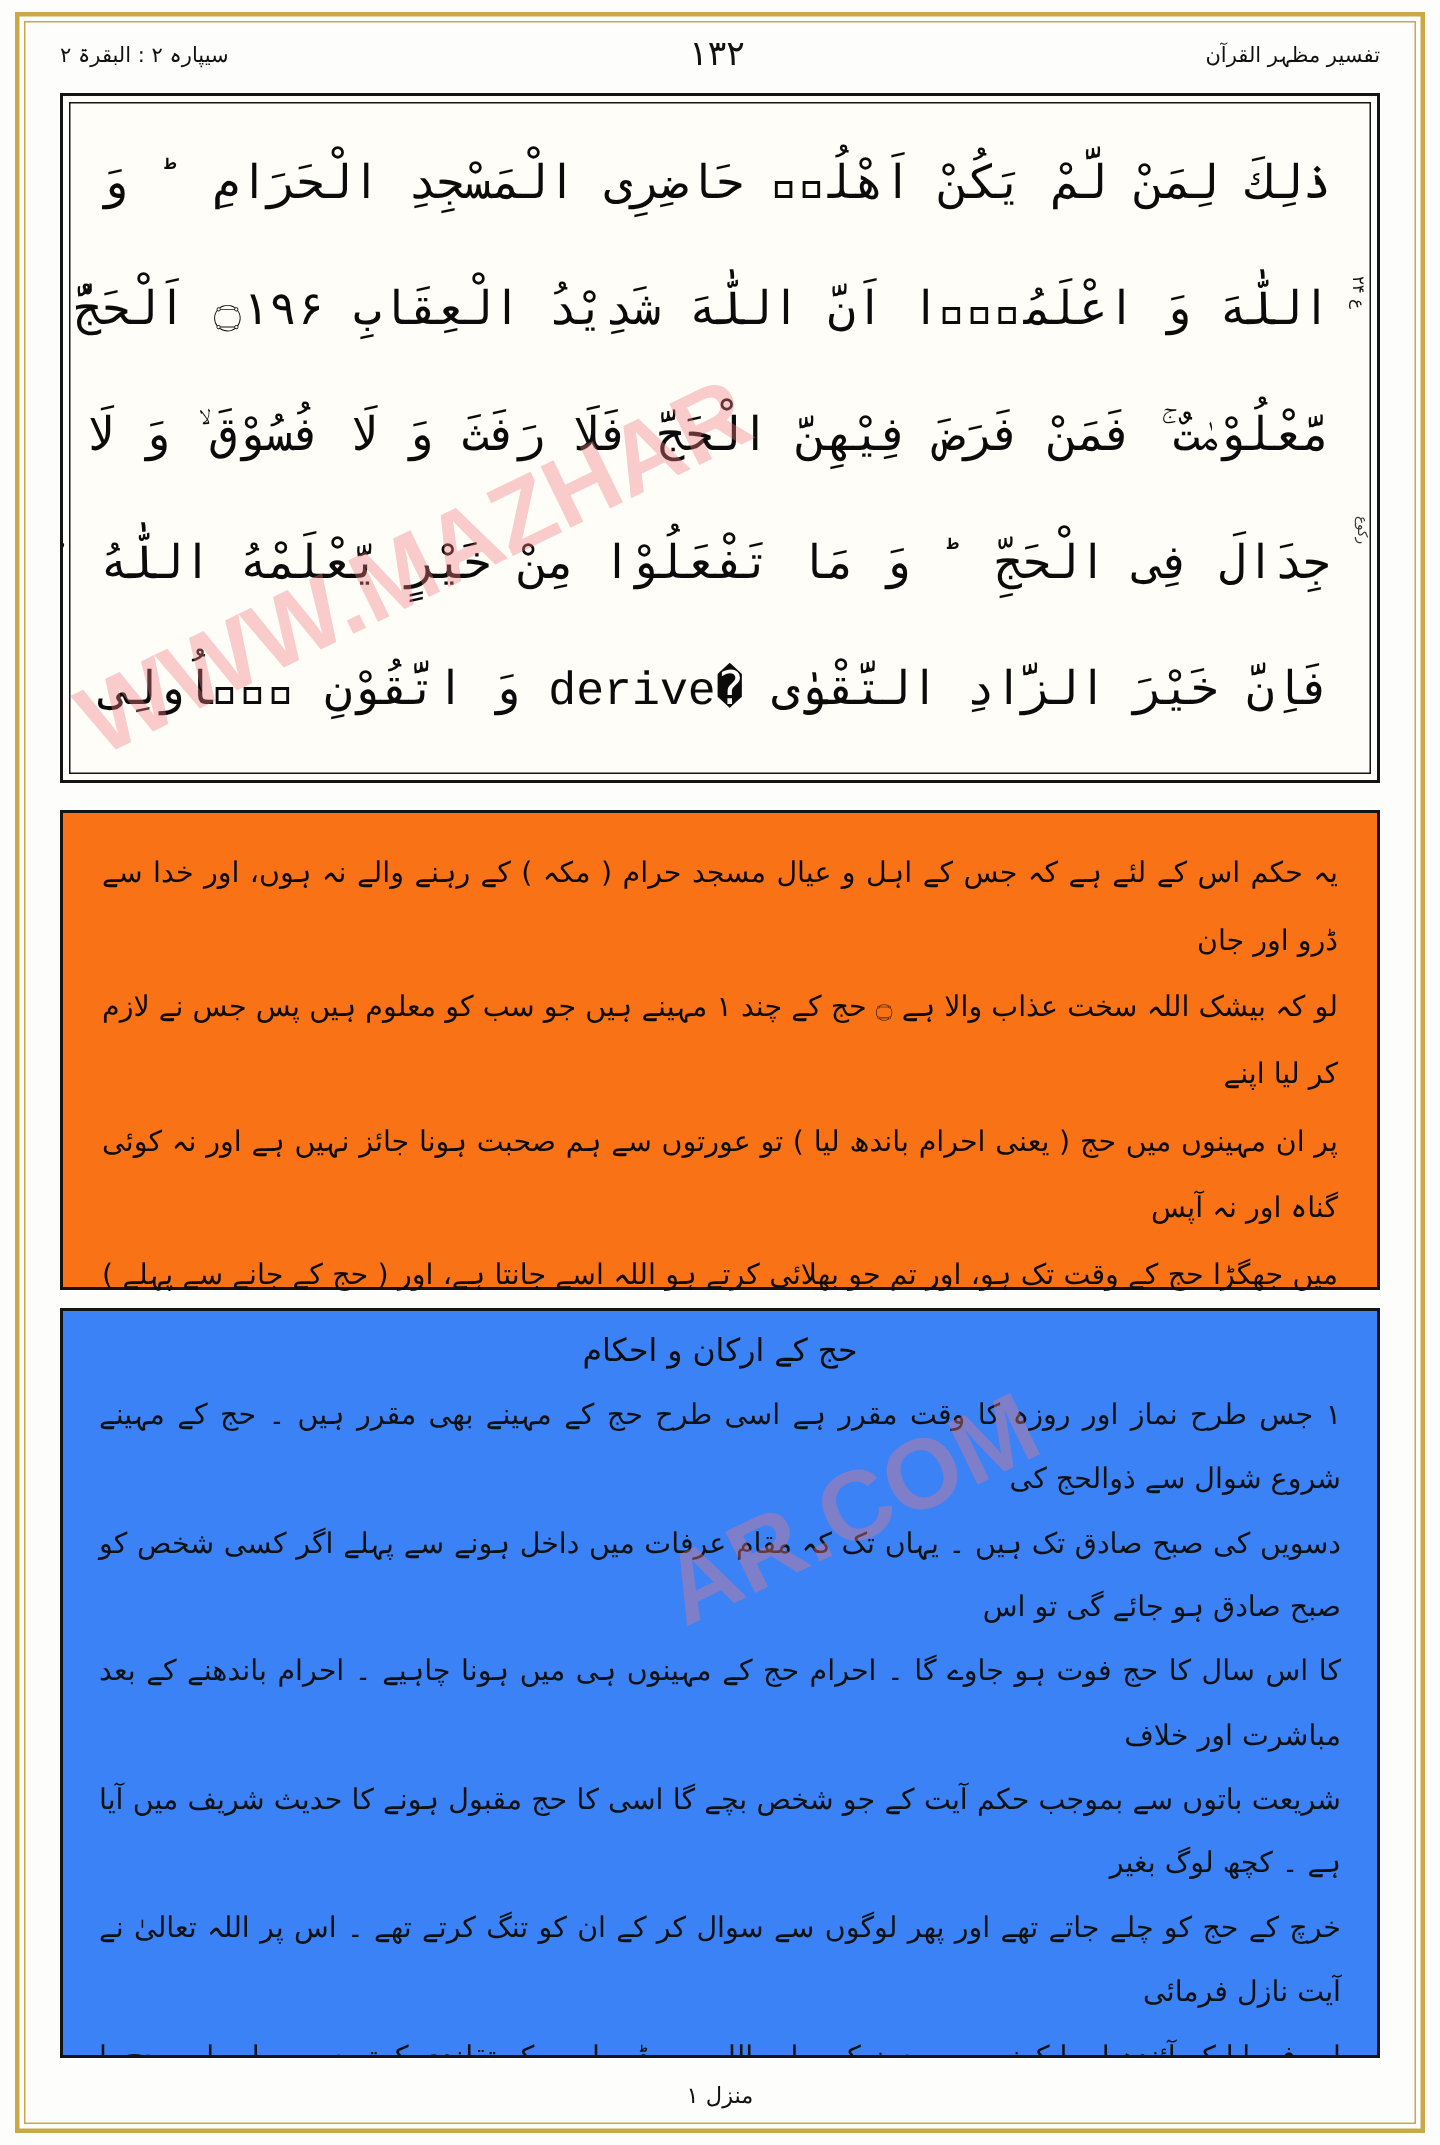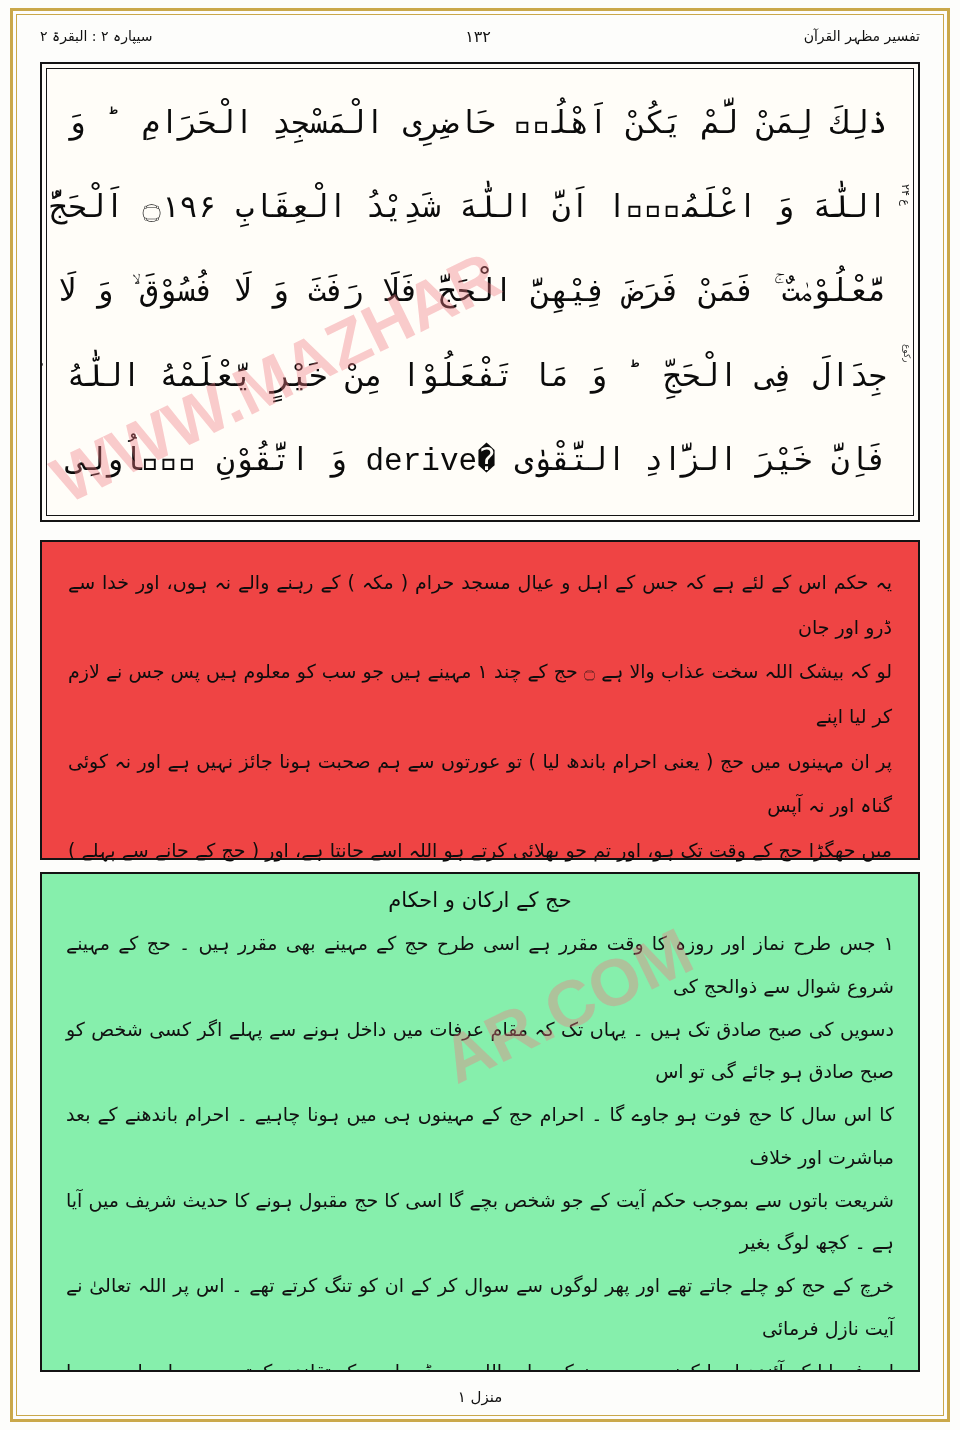--- a/index.html
+++ b/index.html
@@ -46,21 +46,21 @@
     height: 28px;
     display: flex;
     align-items: center;
     justify-content: space-between;
     direction: rtl;
     font-size: 14px;
     color: #111;
     font-family: "DejaVu Sans", sans-serif;
   }
   .header .hdr-right { text-align: right; white-space: nowrap; }
-  .header .hdr-center { text-align: left; font-size: 16px; letter-spacing: 1px; }
+  .header .hdr-center { text-align: left; font-size: 23px; letter-spacing: 1px; }
   .header .hdr-left { text-align: left; white-space: nowrap; }
 
   
   .ayah-panel {
     position: absolute;
     left: 40px;
     right: 40px;
     top: 62px;
     height: 460px;
     border: 2px solid #141414;
@@ -104,21 +104,21 @@
 
   
   .trans-panel {
     position: absolute;
     left: 40px;
     right: 40px;
     top: 540px;
     height: 320px;
     border: 2px solid #141414;
     box-sizing: border-box;
-    background: #ef4444;
+    background: #f97316;
     padding: 18px 26px;
     direction: rtl;
   }
   .trans-line {
     font-family: "DejaVu Sans", sans-serif;
     font-size: 19px;
     line-height: 2.35;
     color: #0d0d0d;
     text-align: justify;
     direction: rtl;
@@ -127,21 +127,21 @@
 
   
   .comm-panel {
     position: absolute;
     left: 40px;
     right: 40px;
     top: 872px;
     height: 500px;
     border: 2px solid #141414;
     box-sizing: border-box;
-    background: #86efac;
+    background: #3b82f6;
     padding: 14px 24px 10px 24px;
     direction: rtl;
     overflow: hidden;
   }
   .comm-title {
     text-align: center;
     font-size: 21px;
     color: #0d0d0d;
     margin-bottom: 10px;
     font-family: "DejaVu Sans", sans-serif;

